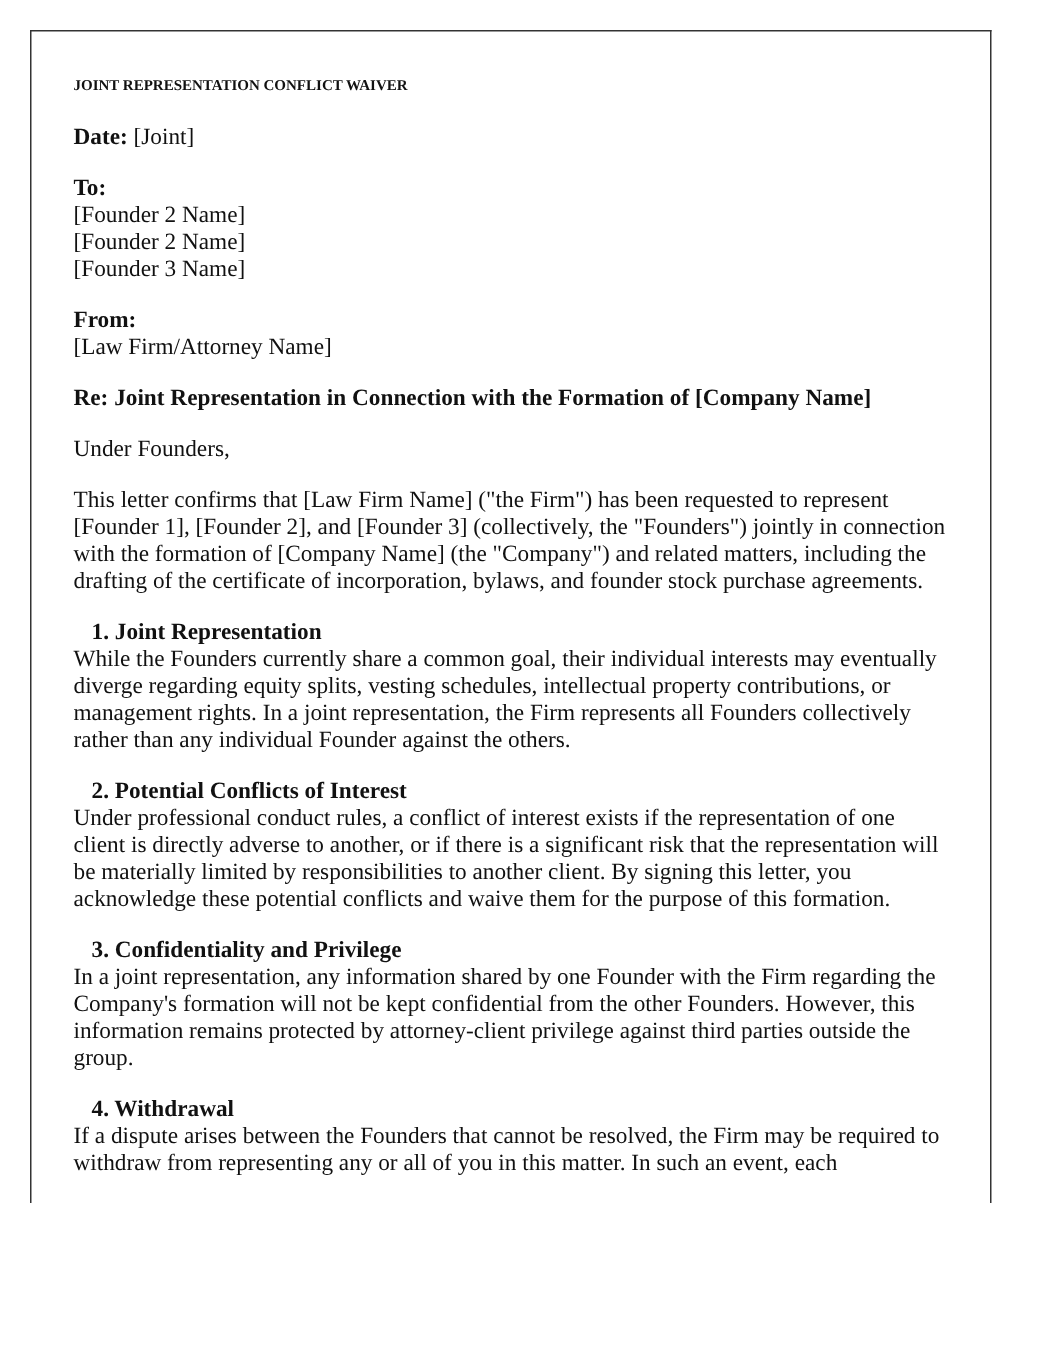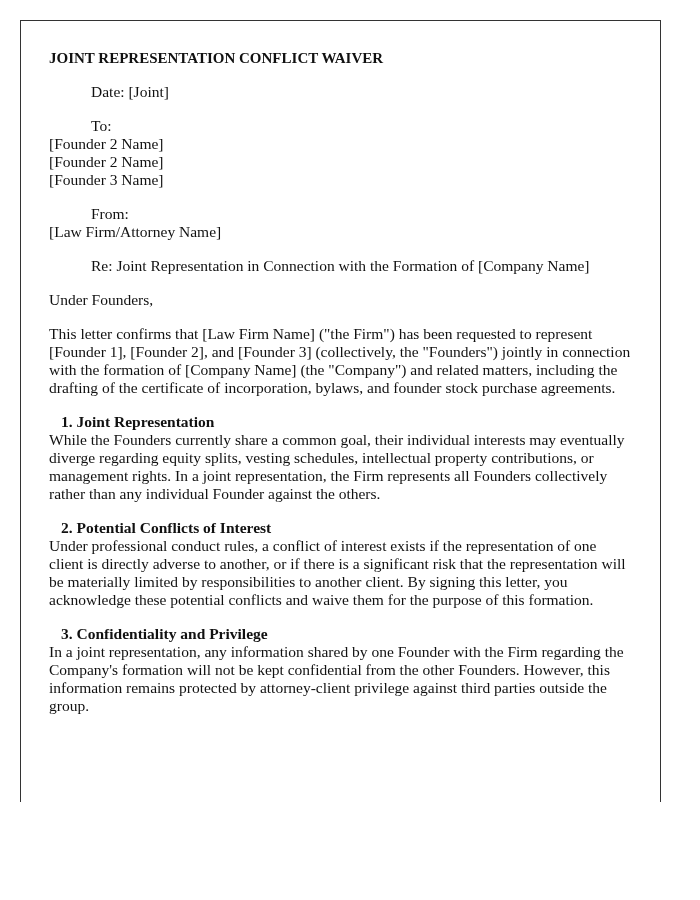--- a/index.html
+++ b/index.html
@@ -23,29 +23,28 @@
       width: 641px;
       height: 782px;
       border: 1px solid #333333;
       border-bottom: none;
       box-sizing: border-box;
       overflow: hidden;
       padding: 28px 28px 0 28px;
     }
     .title {
       font-weight: bold;
-      font-size: 15px;
+      font-size: 10px;
       margin: 0 0 16px 0;
     }
     p {
       margin: 0 0 16px 0;
     }
     .label {
-      font-weight: normal;
-      margin-left: 42px;
+      font-weight: bold;
     }
     .block-line {
       display: block;
     }
     .section-heading {
       font-weight: bold;
       display: block;
       margin-left: 12px;
     }
   </style>
@@ -86,13 +85,17 @@
   <p>
     <span class="section-heading">2. Potential Conflicts of Interest</span>
     <span>Under professional conduct rules, a conflict of interest exists if the representation of one client is directly adverse to another, or if there is a significant risk that the representation will be materially limited by responsibilities to another client. By signing this letter, you acknowledge these potential conflicts and waive them for the purpose of this formation.</span>
   </p>
 
   <p>
     <span class="section-heading">3. Confidentiality and Privilege</span>
     <span>In a joint representation, any information shared by one Founder with the Firm regarding the Company's formation will not be kept confidential from the other Founders. However, this information remains protected by attorney-client privilege against third parties outside the group.</span>
   </p>
 
+  <p>
+    <span class="section-heading">4. Withdrawal</span>
+    <span>If a dispute arises between the Founders that cannot be resolved, the Firm may be required to withdraw from representing any or all of you in this matter. In such an event, each</span>
+  </p>
 </div>
 
 </body></html>

